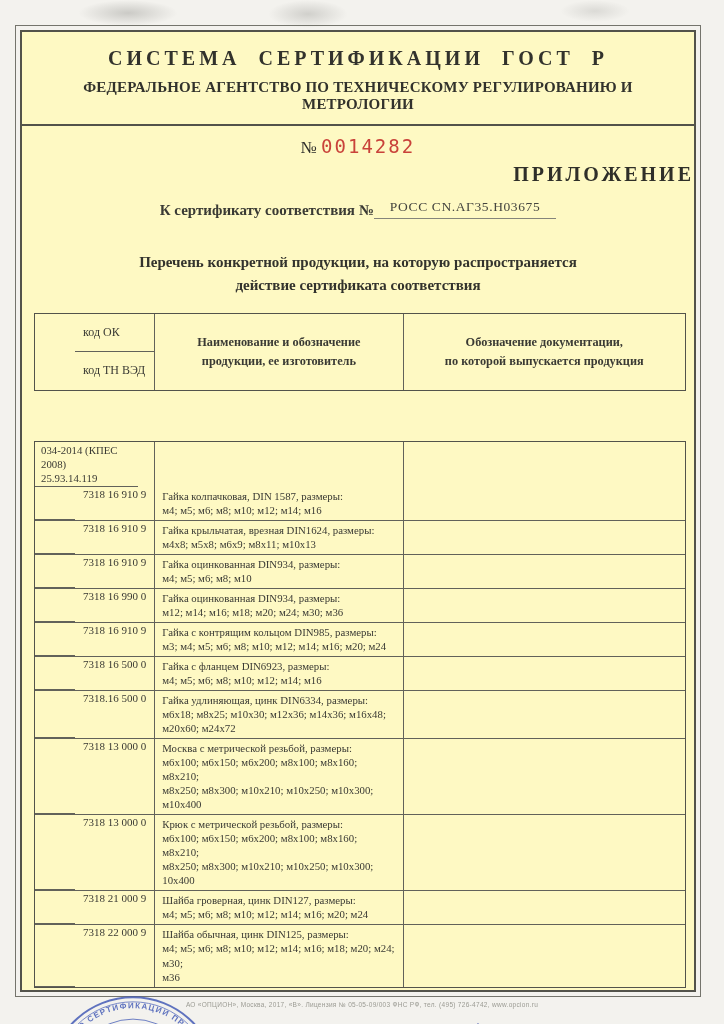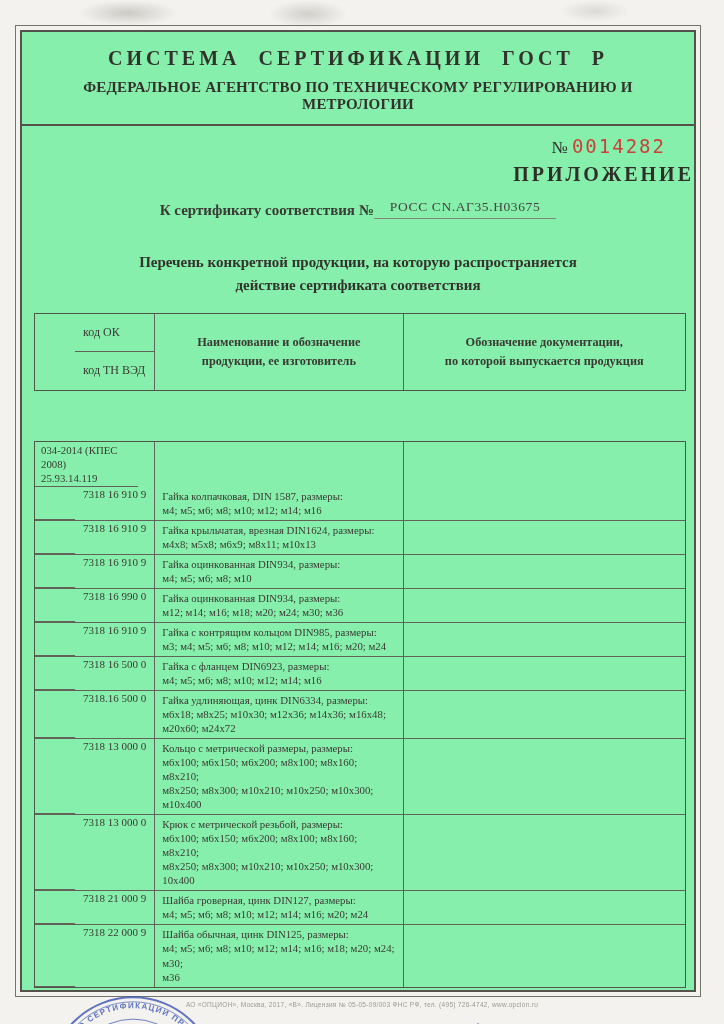--- a/index.html
+++ b/index.html
@@ -19,35 +19,35 @@
     color:var(--text);
     overflow:hidden;
   }
   .smudge{position:absolute;border-radius:50%;pointer-events:none;}
   .sm1{left:78px;top:0px;width:100px;height:26px;background:radial-gradient(ellipse,rgba(110,110,105,.30),transparent 70%);}
   .sm2{left:268px;top:0px;width:80px;height:28px;background:radial-gradient(ellipse,rgba(110,110,105,.26),transparent 70%);}
   .sm3{left:560px;top:0px;width:70px;height:22px;background:radial-gradient(ellipse,rgba(110,110,105,.18),transparent 70%);}
 
   .frame{
     position:absolute;left:20px;top:30px;width:676px;height:962px;
-    background:#86efac;
+    background:#fef9c3;
     border:2.5px solid var(--border-dark);
     outline:1px solid #74746c;
     outline-offset:4px;
   }
   
   .masthead{border-bottom:2px solid var(--border-dark);padding:15px 8px 11px;text-align:center;}
   .masthead .title{
     font-size:20px;font-weight:bold;letter-spacing:4px;word-spacing:9px;color:#32322c;
   }
   .masthead .subtitle{
     margin-top:9px;font-size:15px;font-weight:bold;letter-spacing:.2px;color:#32322c;
   }
   
-  .serial-row{text-align:right;padding:9px 28px 0;}
+  .serial-row{text-align:center;padding:9px 28px 0;}
   .serial-label{font-size:17px;color:#2e2e2a;}
   .serial-value{
     font-family:"DejaVu Sans Mono",monospace;
     font-size:19px;letter-spacing:2px;color:var(--serial-red);
   }
   
   .doc-title{text-align:right;font-size:20px;font-weight:bold;letter-spacing:3px;margin-top:5px;color:#2f2f29;}
   .cert-row{display:flex;justify-content:center;align-items:flex-end;margin-top:13px;}
   .cert-label{font-size:15px;font-weight:bold;}
   .cert-number{
@@ -216,21 +216,21 @@
 м6х18; м8х25; м10х30; м12х36; м14х36; м16х48;
 м20х60; м24х72</div>
       <div class="c3"></div>
     </div>
 
     <div class="trow">
       <div class="c1">
         <div class="c1a"></div>
         <div class="c1b">7318 13 000 0</div>
       </div>
-      <div class="c2">Кольцо с метрической размеры, размеры:
+      <div class="c2">Москва с метрической резьбой, размеры:
 м6х100; м6х150; м6х200; м8х100; м8х160; м8х210;
 м8х250; м8х300; м10х210; м10х250; м10х300; м10х400</div>
       <div class="c3"></div>
     </div>
 
     <div class="trow">
       <div class="c1">
         <div class="c1a"></div>
         <div class="c1b">7318 13 000 0</div>
       </div>

